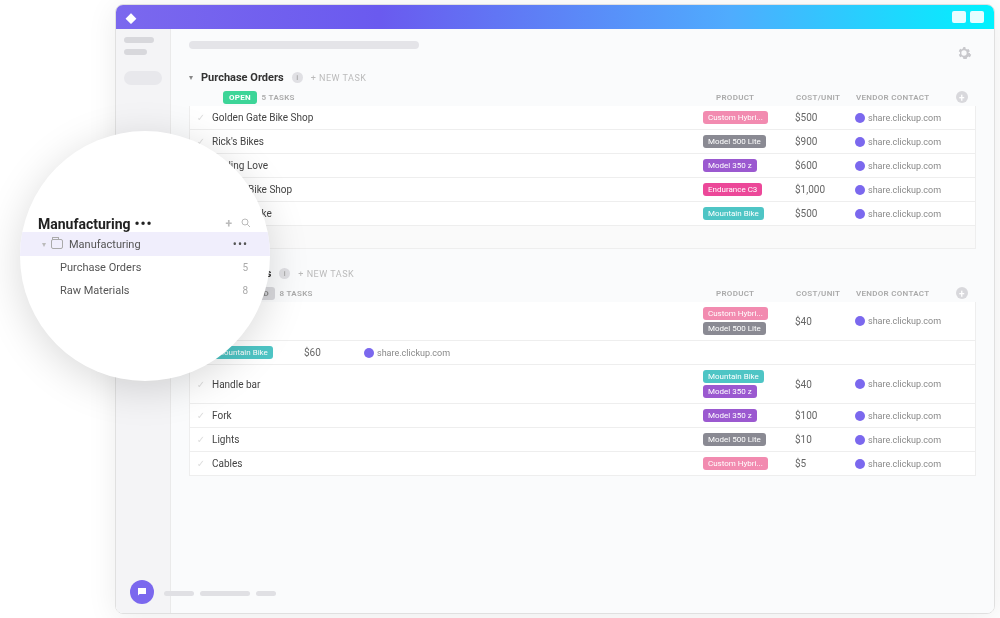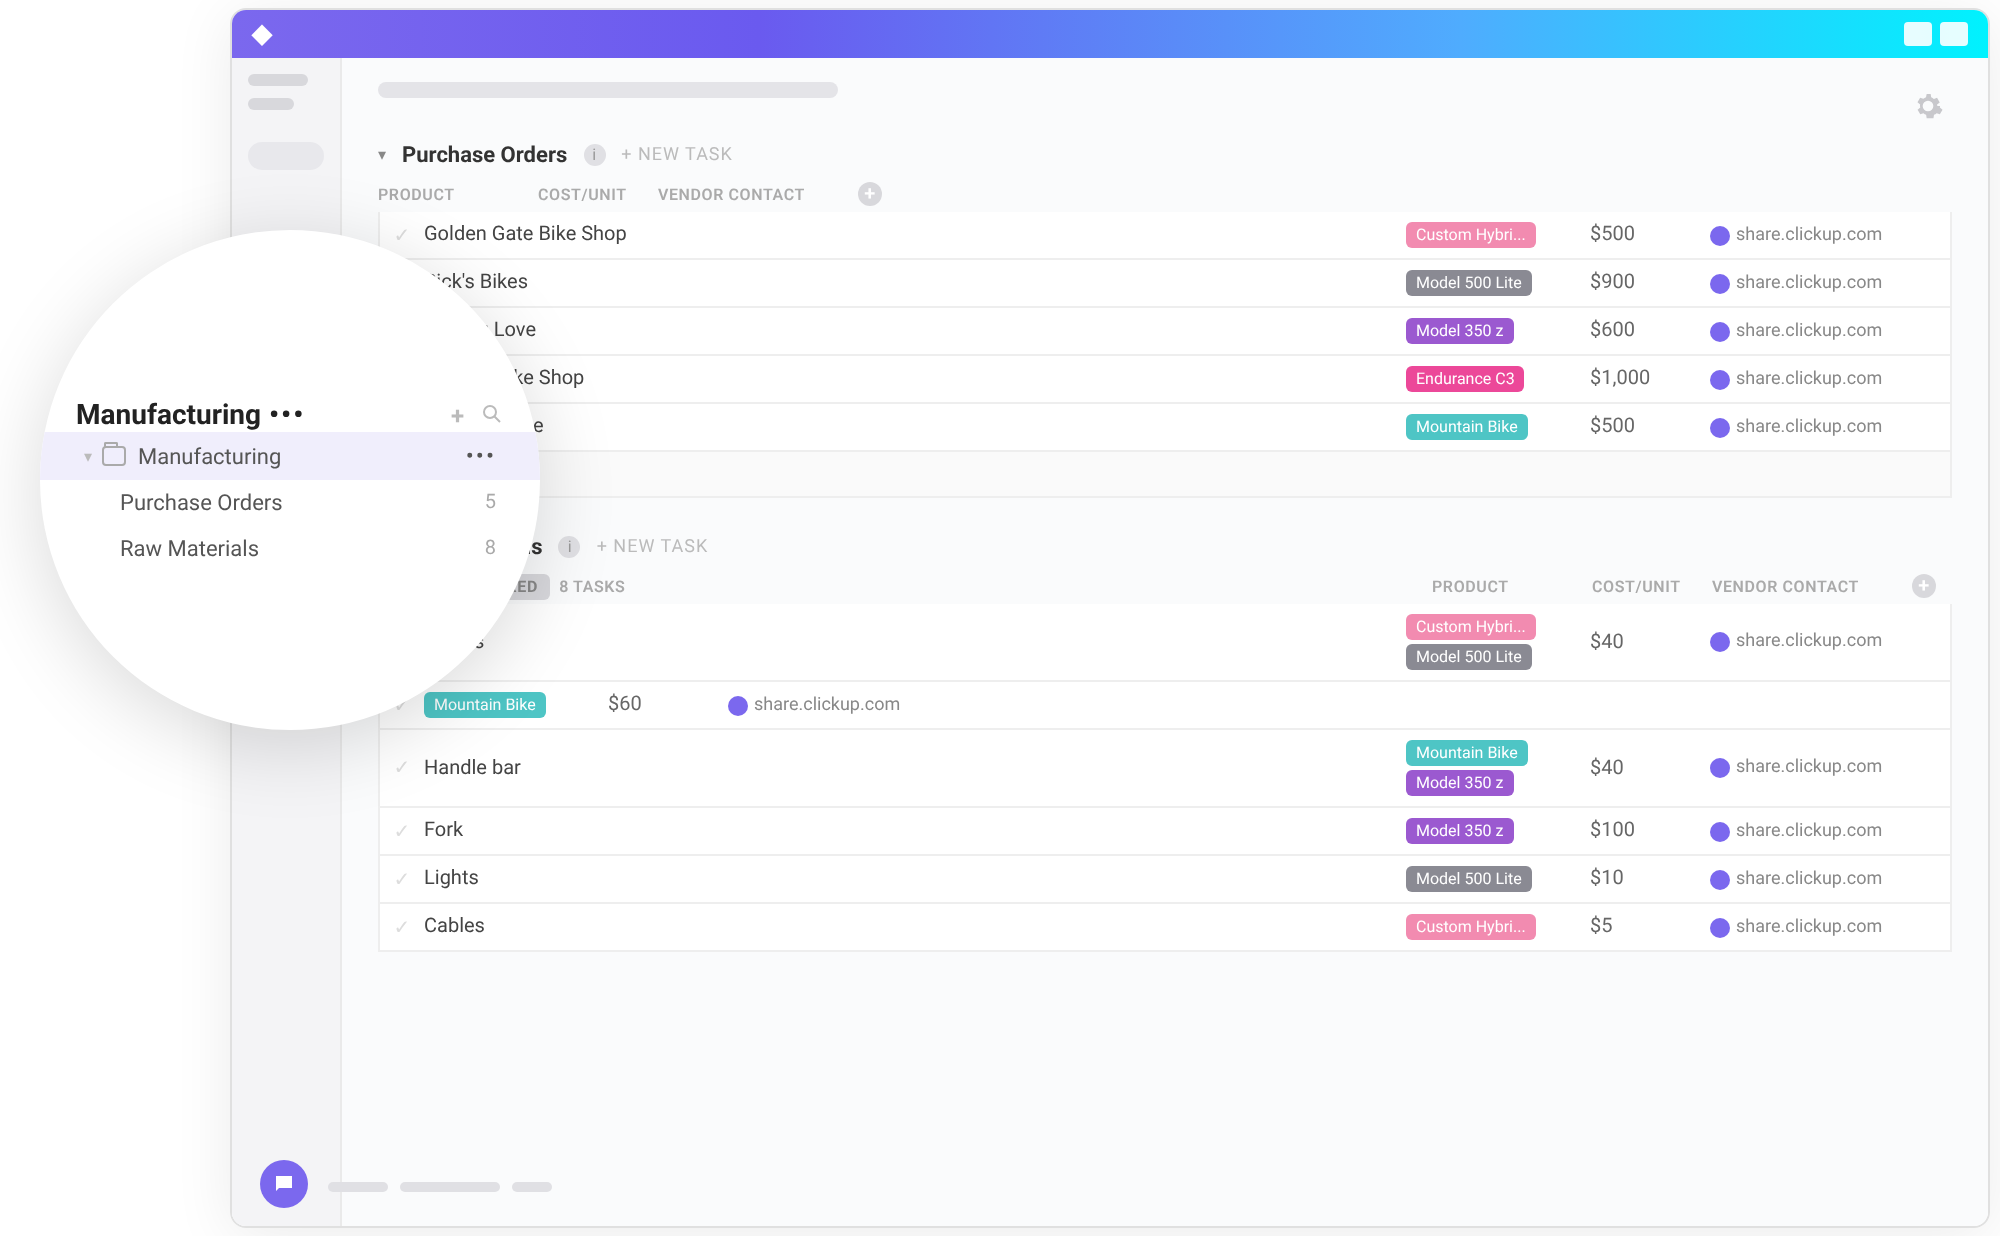--- a/index.html
+++ b/index.html
@@ -35,21 +35,21 @@
 .row{display:flex;align-items:center;background:#fff;border:1px solid #eee;border-top:none;padding:5px 0;font-size:10px;color:#555}
 .row:first-of-type{border-top:1px solid #eee}
 .r-check{width:22px;display:flex;justify-content:center;color:#ddd;font-size:10px}
 .r-name{flex:1;color:#444}
 .r-prod{width:92px;display:flex;flex-direction:column;gap:2px;align-items:flex-start}
 .tag{font-size:8px;padding:2px 5px;border-radius:3px;color:#fff;white-space:nowrap;max-width:72px;overflow:hidden;text-overflow:ellipsis}
 .r-cost{width:60px;color:#666}
 .r-vendor{width:100px;font-size:9px;color:#888;display:flex;align-items:center;gap:3px}
 .r-vendor .ico{width:10px;height:10px;border-radius:50%;background:#7b68ee;flex-shrink:0}
 .addtask{padding:6px 22px;font-size:9px;color:#bbb;background:#fafafa;border:1px solid #eee;border-top:none}
-.floating{position:absolute;left:20px;top:115px;width:250px;height:250px;border-radius:50%;background:#fff;box-shadow:0 8px 40px rgba(0,0,0,.15);padding-top:85px;overflow:hidden}
+.floating{position:absolute;left:20px;top:131px;width:250px;height:250px;border-radius:50%;background:#fff;box-shadow:0 8px 40px rgba(0,0,0,.15);padding-top:85px;overflow:hidden}
 .f-head{display:flex;align-items:center;padding:0 18px;font-size:14px;font-weight:700;color:#222}
 .f-dots{font-size:14px;letter-spacing:1px;margin-left:4px}
 .f-icons{margin-left:auto;display:flex;gap:8px;color:#bbb;font-size:12px}
 .f-item{display:flex;align-items:center;padding:5px 22px;font-size:11px;color:#555}
 .f-item.active{background:#f0eefc}
 .f-item.child{padding-left:40px}
 .f-item .chev{color:#bbb;font-size:8px;margin-right:5px}
 .f-item .folder{width:12px;height:10px;border:1px solid #aaa;border-radius:2px;margin-right:6px;position:relative}
 .f-item .folder::before{content:"";position:absolute;top:-3px;left:0;width:5px;height:2px;border:1px solid #aaa;border-bottom:none;border-radius:1px 1px 0 0}
 .f-item .count{margin-left:auto;color:#aaa;font-size:10px}
@@ -83,20 +83,21 @@
         </svg>
       <div id="groups">
           <div class="group">
     <div class="ghead">
       <span class="tri">▾</span>
       <span class="title">Purchase Orders</span>
       <span class="info">i</span>
       <span class="newtask">+ NEW TASK</span>
     </div>
     <div class="cols">
+      <div class="c-task"><span class="badge b-open">OPEN</span>&nbsp;&nbsp;<span>5 TASKS</span></div>
       <div class="c-prod">PRODUCT</div>
       <div class="c-cost">COST/UNIT</div>
       <div class="c-vendor">VENDOR CONTACT</div>
       <div class="c-add">
                 <div class="plus-circle">+</div>
               </div>
     </div>
             <div class="row">
       <div class="r-check">✓</div>
       <div class="r-name">Golden Gate Bike Shop</div>

